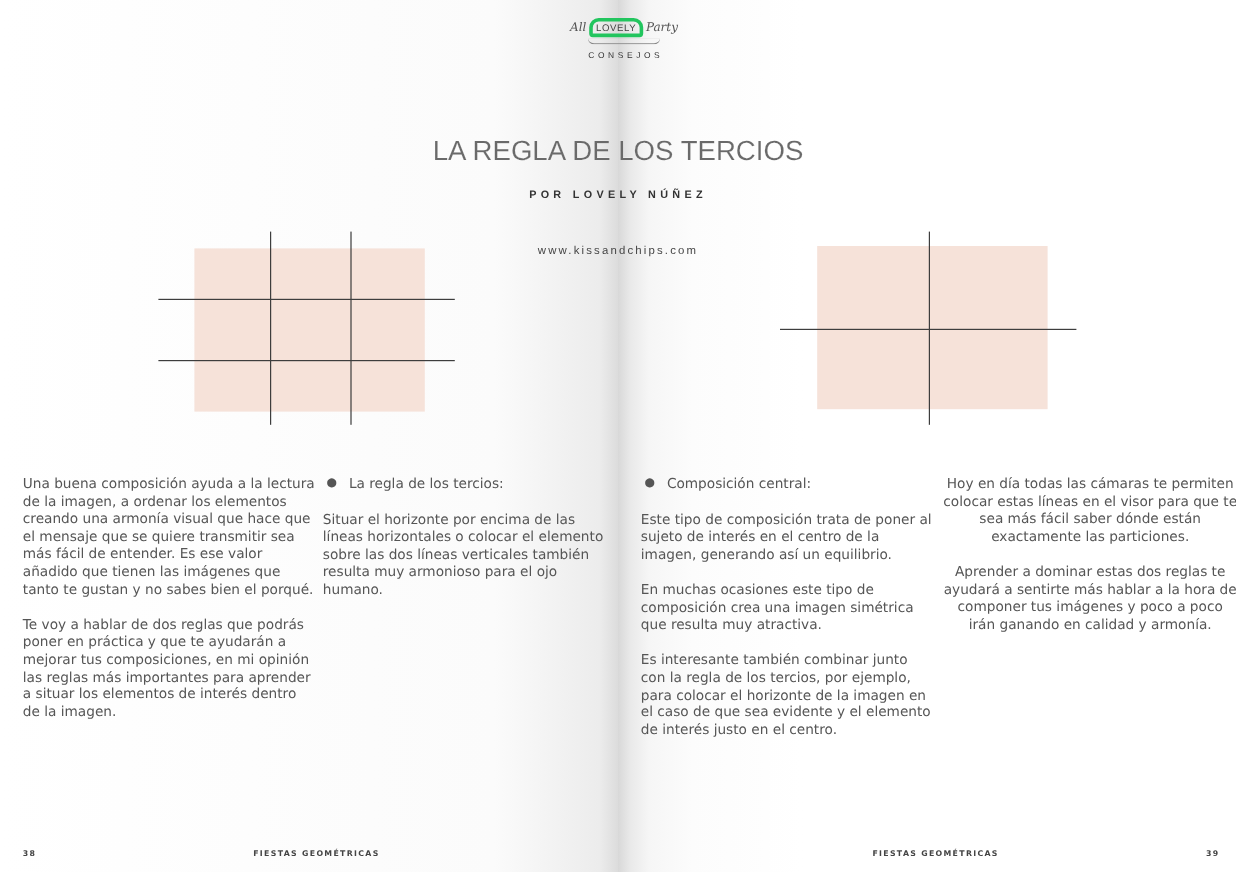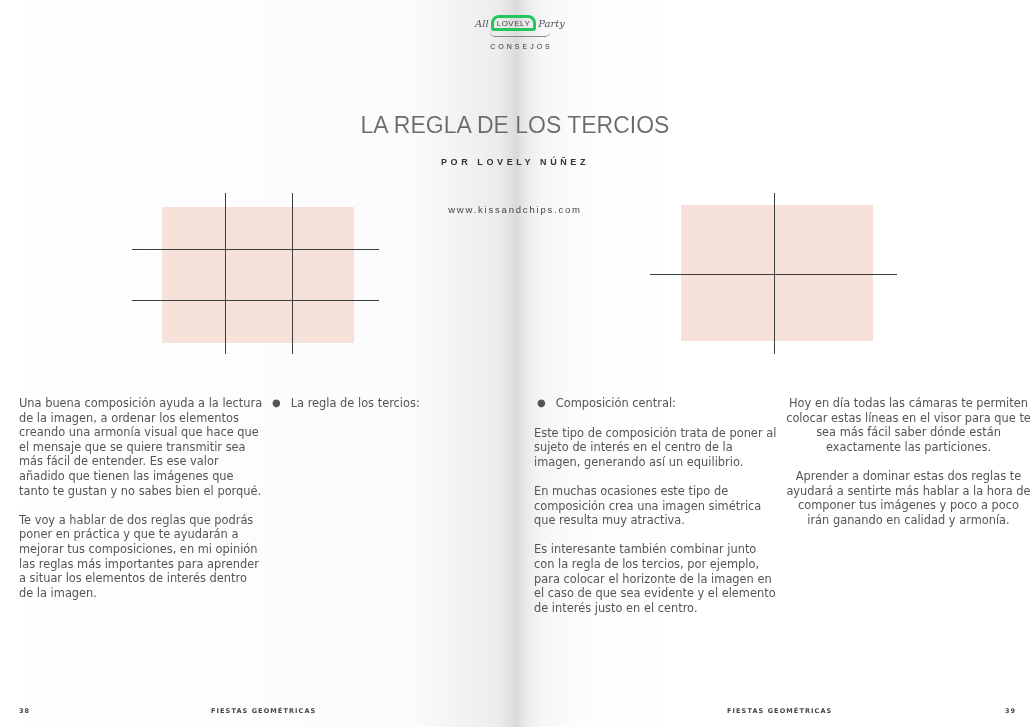--- a/index.html
+++ b/index.html
@@ -102,20 +102,21 @@
   <div class="col" style="left:19px;">
     <p>Una buena composición ayuda a la lectura de la imagen, a ordenar los elementos creando una armonía visual que hace que el mensaje que se quiere transmitir sea más fácil de entender. Es ese valor añadido que tienen las imágenes que tanto te gustan y no sabes bien el porqué.</p>
     <p>Te voy a hablar de dos reglas que podrás poner en práctica y que te ayudarán a mejorar tus composiciones, en mi opinión las reglas más importantes para aprender a situar los elementos de interés dentro de la imagen.</p>
   </div>
 
   <div class="col" style="left:269px;">
     <div class="bullet">
       <span class="bullet-dot">●</span>
       <span>La regla de los tercios:</span>
     </div>
+    <p>Situar el horizonte por encima de las líneas horizontales o colocar el elemento sobre las dos líneas verticales también resulta muy armonioso para el ojo humano.</p>
   </div>
 
   <div class="col" style="left:534px;">
     <div class="bullet">
       <span class="bullet-dot">●</span>
       <span>Composición central:</span>
     </div>
     <p>Este tipo de composición trata de poner al sujeto de interés en el centro de la imagen, generando así un equilibrio.</p>
     <p>En muchas ocasiones este tipo de composición crea una imagen simétrica que resulta muy atractiva.</p>
     <p>Es interesante también combinar junto con la regla de los tercios, por ejemplo, para colocar el horizonte de la imagen en el caso de que sea evidente y el elemento de interés justo en el centro.</p>

